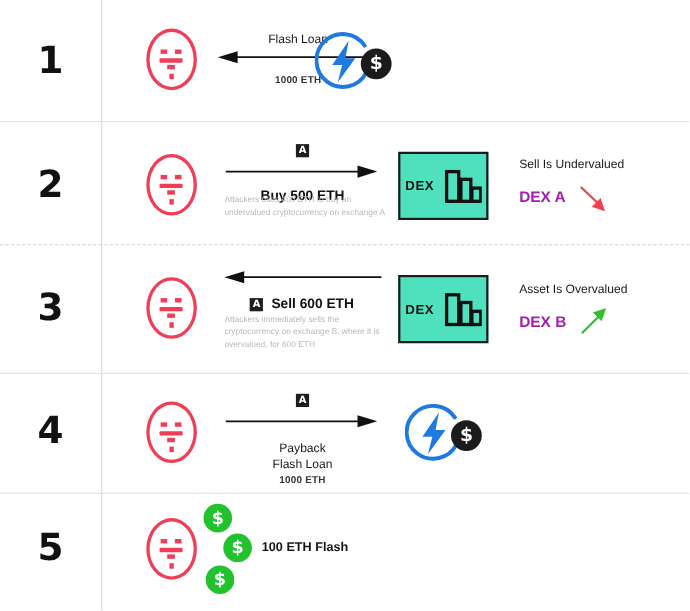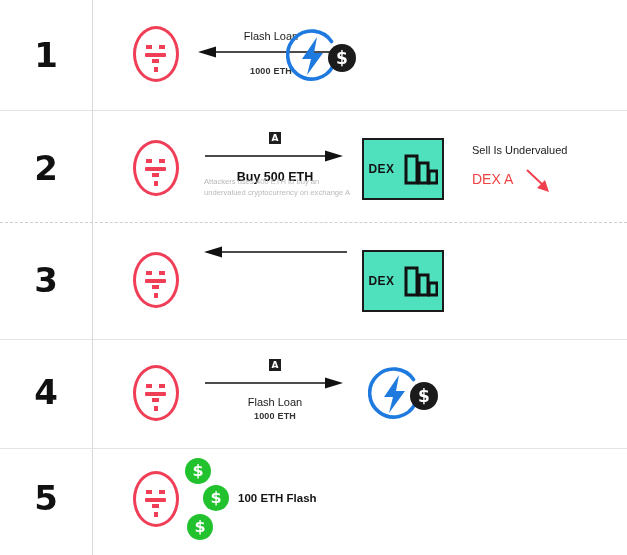--- a/index.html
+++ b/index.html
@@ -208,22 +208,22 @@
   .valuation {
     position: absolute;
   }
   .valuation .val-title {
     font-size: 11px;
     color: #1a1a1a;
     white-space: nowrap;
   }
   .valuation .val-dex {
     font-size: 14px;
-    font-weight: 400;
-    color: #ef4444;
+    font-weight: 700;
+    color: #a21caf;
     margin-top: 6px;
     white-space: nowrap;
   }
   .val-row {
     display: flex;
     align-items: center;
   }
 
   
   .profit-coin {
@@ -346,32 +346,47 @@
       <div class="brow"></div>
       <div class="nose"></div>
       <div class="chin"></div>
     </div>
 
     <div class="arrow-block" style="left:202px;top:23px;width:145px;">
       <svg width="145" height="14" viewBox="0 0 145 14">
         <line x1="18" y1="7" x2="145" y2="7" stroke="#111111" stroke-width="1.6"></line>
         <polygon points="2,7 20,1.5 20,12.5" fill="#111111"></polygon>
       </svg>
-    </div>
-
+      <div class="arrow-main-label" style="margin-top:5px;">
+        <span class="badge-A">A</span>
+        <span style="margin-left:4px;">Sell 600 ETH</span>
+      </div>
+    </div>
+
+    <div class="desc" style="left:204px;top:63px;">Attackers immediately sells the cryptocurrency on exchange B, where it is overvalued, for 600 ETH</div>
 
     <div class="dex-card" style="left:362px;top:28px;">
       <span class="dex-label">DEX</span>
       <svg width="34" height="34" viewBox="0 0 34 34">
         <rect x="2" y="4" width="11" height="27" fill="none" stroke="#111111" stroke-width="3"></rect>
         <rect x="15" y="11" width="9" height="20" fill="none" stroke="#111111" stroke-width="3"></rect>
         <rect x="25" y="19" width="8" height="12" fill="none" stroke="#111111" stroke-width="3"></rect>
       </svg>
     </div>
 
+    <div class="valuation" style="left:472px;top:35px;">
+      <div class="val-title">Asset Is Overvalued</div>
+      <div class="val-row">
+        <div class="val-dex">DEX B</div>
+        <svg width="34" height="30" viewBox="0 0 34 30" style="margin-top:9px;margin-left:8px;">
+          <line x1="6" y1="25" x2="24" y2="7" stroke="#2fc12b" stroke-width="2"></line>
+          <polygon points="28,2 16,6 24,14" fill="#2fc12b"></polygon>
+        </svg>
+      </div>
+    </div>
   </div>
 
   <div class="row-divider" style="top:448px;"></div>
 
   <div class="row" style="top:339px;height:109px;">
     <div class="step-num" style="top:33px;">4</div>
 
     <div class="attacker" style="left:133px;top:26px;">
       <div class="ring"></div>
       <div class="eye left"></div>
@@ -382,20 +397,21 @@
     </div>
 
     <div class="arrow-block" style="left:205px;top:16px;width:140px;">
       <div style="text-align:center;">
         <span class="badge-A">A</span>
       </div>
       <svg width="140" height="14" viewBox="0 0 140 14" style="margin-top:3px;">
         <line x1="0" y1="7" x2="122" y2="7" stroke="#111111" stroke-width="1.6"></line>
         <polygon points="138,7 120,1.5 120,12.5" fill="#111111"></polygon>
       </svg>
+      <div class="arrow-plain-label" style="margin-top:7px;">Payback</div>
       <div class="arrow-plain-label" style="margin-top:2px;">Flash Loan</div>
       <div class="arrow-sub-label" style="margin-top:3px;">1000 ETH</div>
     </div>
 
     <div class="flashloan" style="left:368px;top:25px;">
       <svg class="arc" viewBox="0 0 56 56">
         <path d="M45.5 13.5 A24 24 0 1 0 47 38" fill="none" stroke="#1f7ae0" stroke-width="3.6" stroke-linecap="round"></path>
         <polygon points="31,9 16,31 25,31 21,47 37,25 28,25" fill="#1f7ae0"></polygon>
       </svg>
       <div class="coin">$</div>

